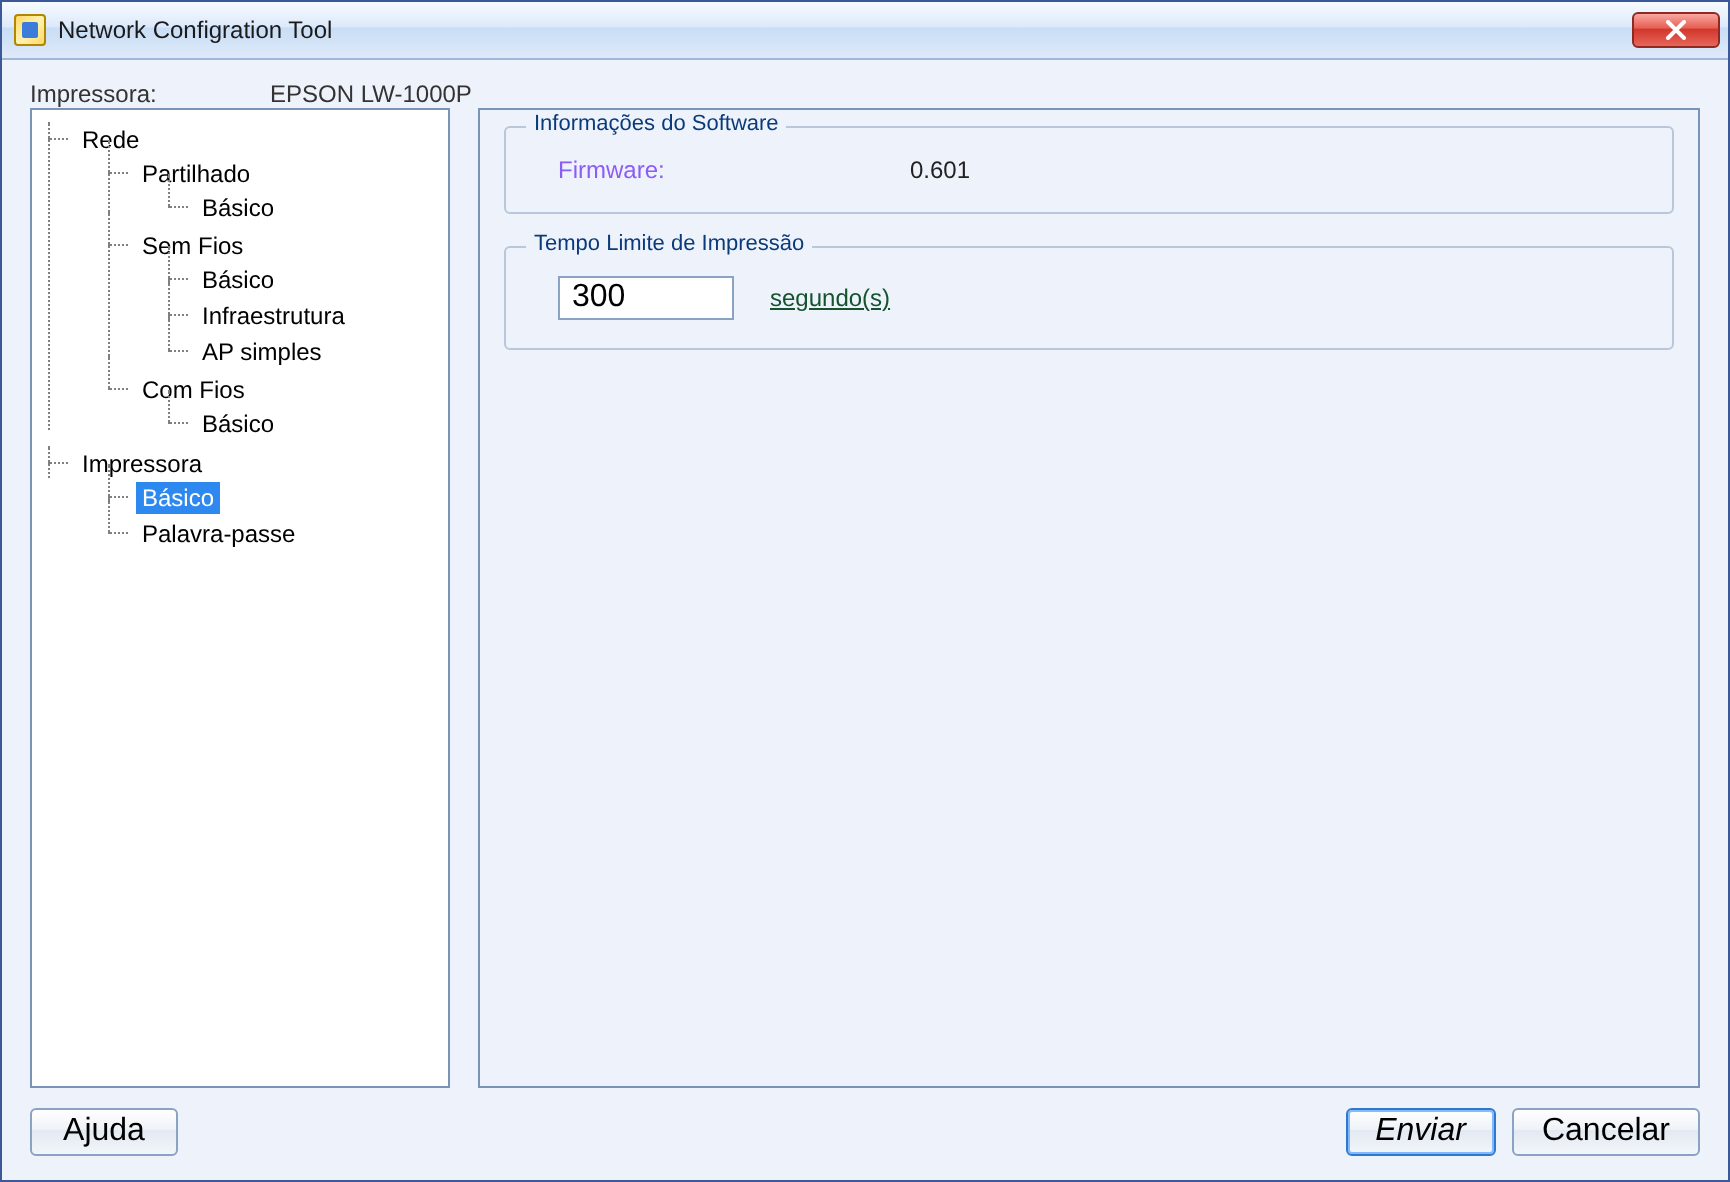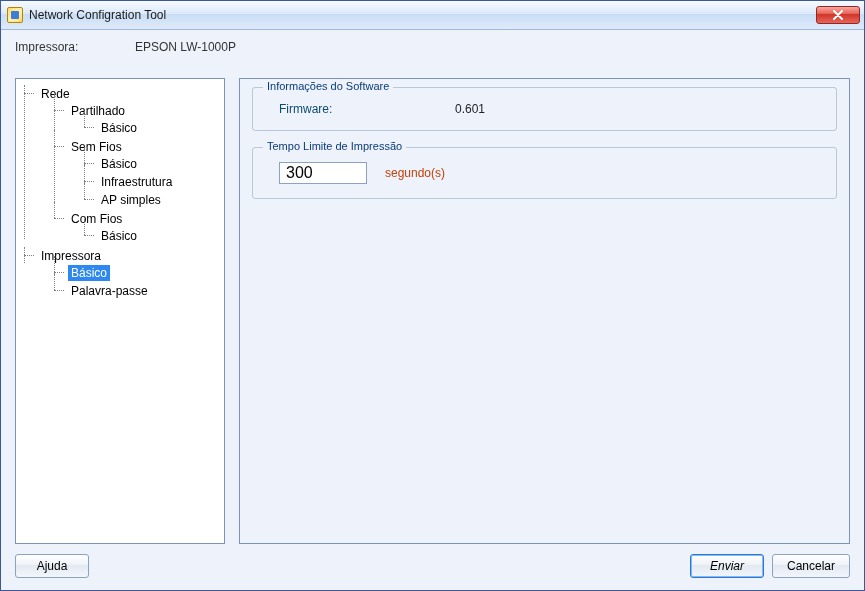--- a/index.html
+++ b/index.html
@@ -72,21 +72,20 @@
     color: #333;
   }
   .top-row .label {
     width: 120px;
   }
   .content-row {
     flex: 1;
     display: flex;
     gap: 14px;
     min-height: 0;
-    margin-top: 24px;
   }
   .tree-panel {
     width: 210px;
     background: #fff;
     border: 1px solid #7a94b8;
     overflow: auto;
     padding: 6px 4px;
   }
   .detail-panel {
     flex: 1;
@@ -153,49 +152,49 @@
     background: #eef3fb;
     padding: 0 4px;
     color: #0a3a7a;
     font-size: 11px;
   }
   .kv-row {
     display: flex;
     align-items: center;
     gap: 8px;
   }
-  .kv-row .k { width: 180px; color: #0c4a6e; padding-left: 12px; }
+  .kv-row .k { width: 180px; color: #8b5cf6; padding-left: 12px; }
   .kv-row .v { color: #222; }
   .textinput {
     width: 88px;
     height: 22px;
     border: 1px solid #8aa3c4;
     background: #fff;
     padding: 2px 6px;
     font-family: inherit;
     font-size: 16px;
     margin-left: 12px;
   }
-  .unit { margin-left: 10px; color: #c2410c; }
+  .unit { margin-left: 10px; color: #14532d; text-decoration: underline; }
   .button-row {
     display: flex;
     align-items: center;
     gap: 8px;
     margin-top: 10px;
   }
   .button-row .spacer { flex: 1; }
   .btn {
     min-width: 74px;
     height: 24px;
     padding: 0 14px;
     background: linear-gradient(to bottom, #ffffff 0%, #eef2f7 45%, #e3e9f1 46%, #f2f6fb 100%);
     border: 1px solid #8aa3c4;
     border-radius: 3px;
     font-family: inherit;
-    font-size: 12px;
+    font-size: 16px;
     color: #000;
     cursor: pointer;
   }
   .btn.primary {
     border: 1px solid #2f79cc;
     box-shadow: inset 0 0 0 1px rgba(100,170,255,0.8);
     font-style: italic;
   }
 </style>
 </head>

